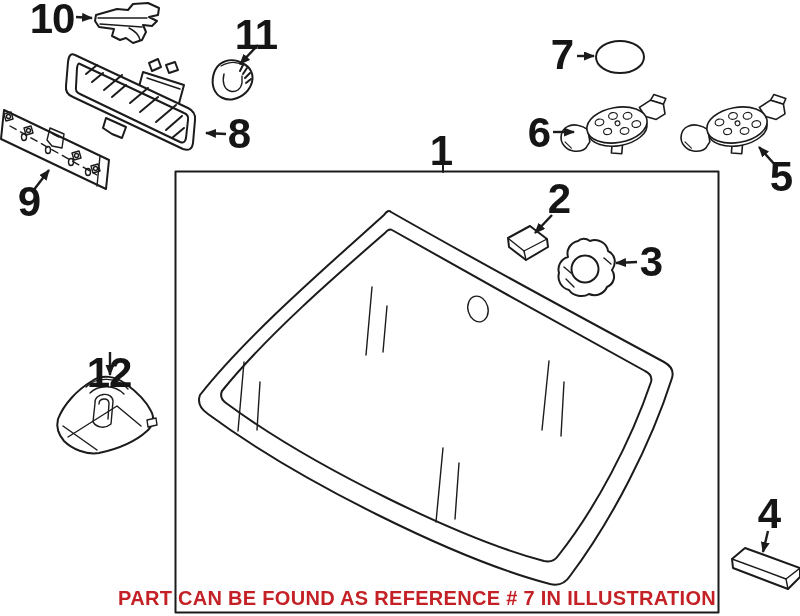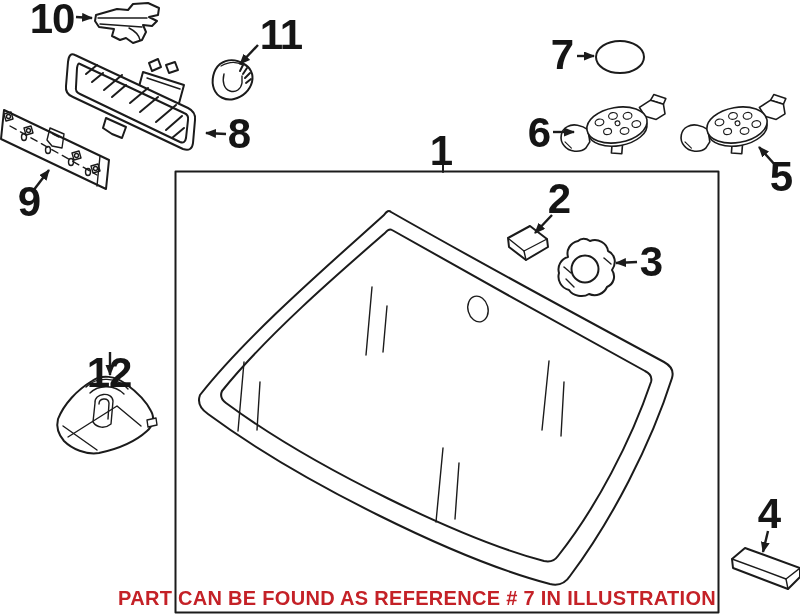--- a/index.html
+++ b/index.html
@@ -205,18 +205,18 @@
 <div class="num" style="left:441px;top:151px;">1</div>
 <div class="num" style="left:559px;top:199px;">2</div>
 <div class="num" style="left:651px;top:262px;">3</div>
 <div class="num" style="left:769px;top:514px;">4</div>
 <div class="num" style="left:781px;top:177px;">5</div>
 <div class="num" style="left:539px;top:133px;">6</div>
 <div class="num" style="left:562px;top:55px;">7</div>
 <div class="num" style="left:239px;top:134px;">8</div>
 <div class="num" style="left:29px;top:202px;">9</div>
 <div class="num" style="left:52px;top:19px;">10</div>
-<div class="num" style="left:281px;top:35px;">11</div>
+<div class="num" style="left:256px;top:35px;">11</div>
 <div class="num" style="left:109px;top:337px;margin-top:36px;">12</div>
 
 <div class="notice">PART CAN BE FOUND AS REFERENCE # 7 IN ILLUSTRATION</div>
 
 </div>
 
 </body></html>

